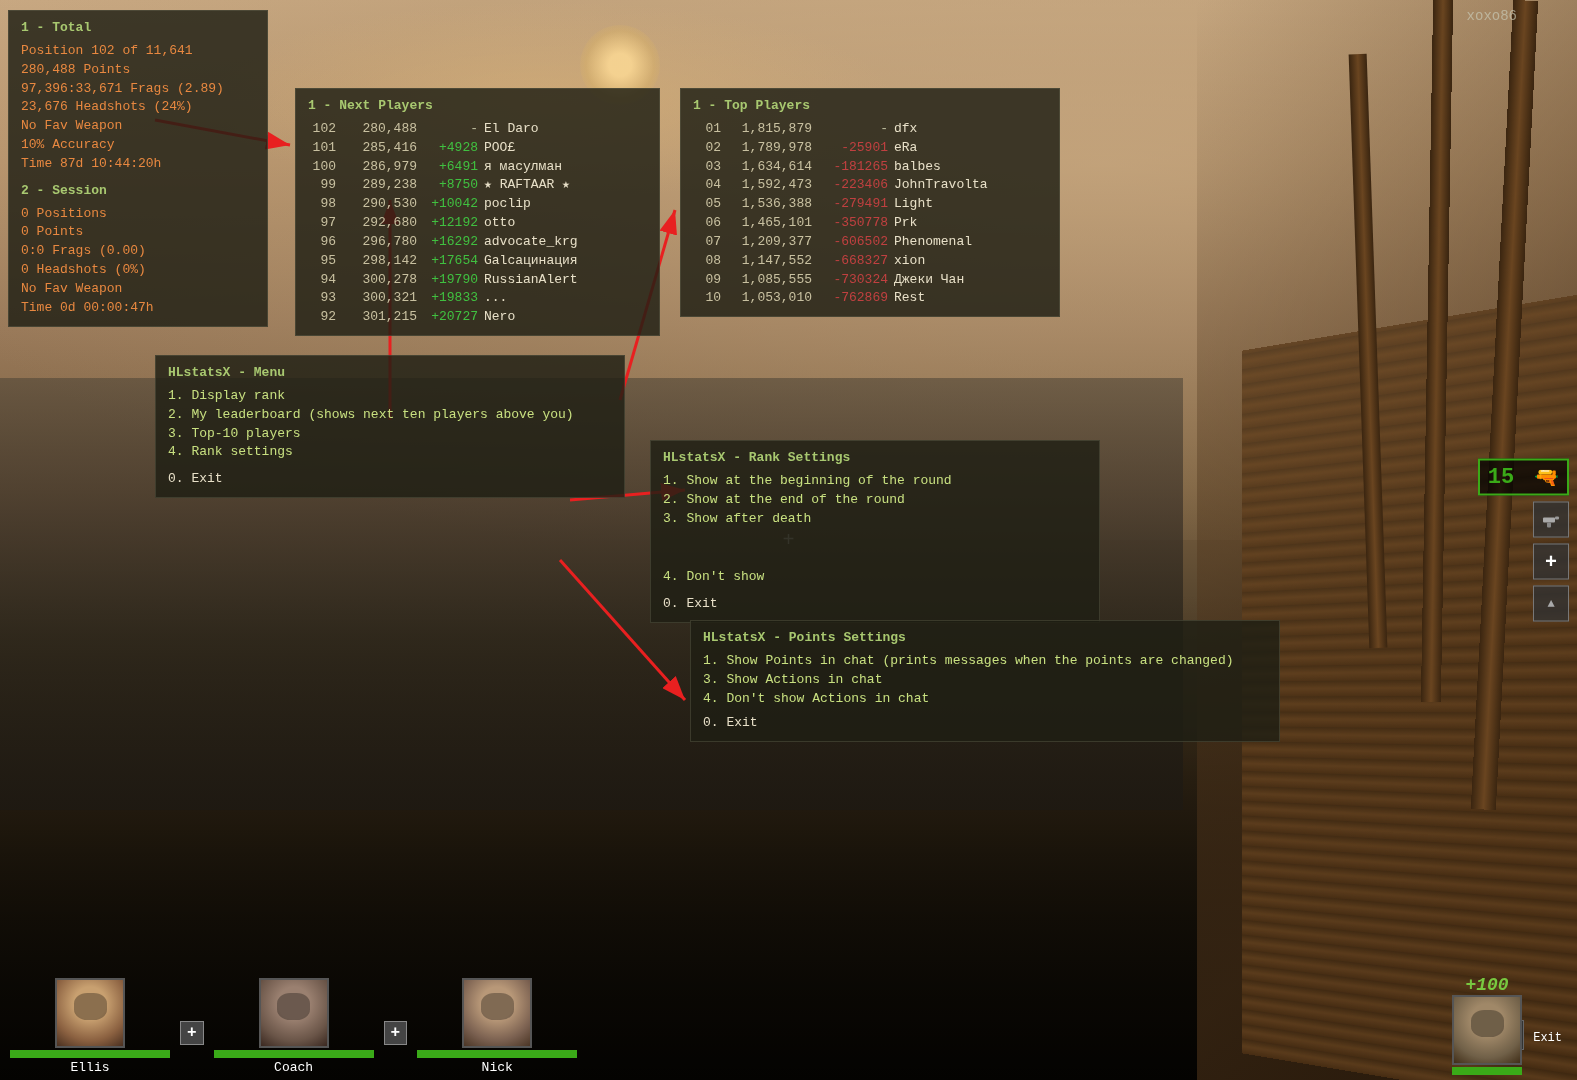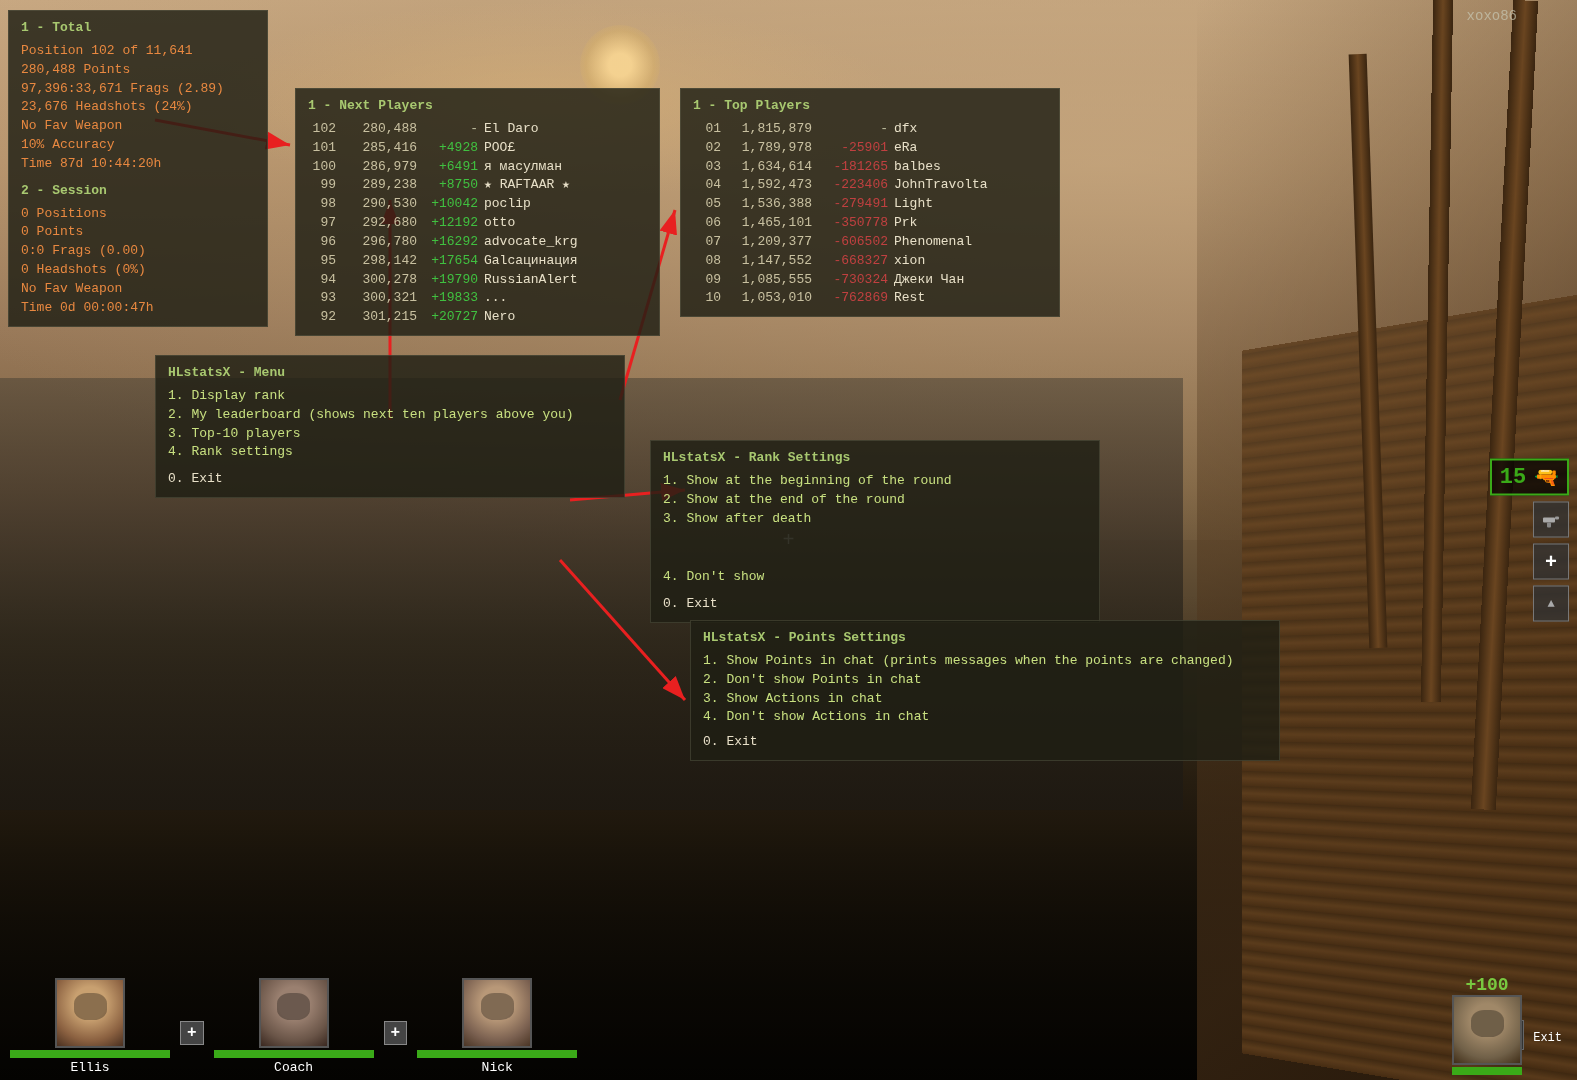--- a/index.html
+++ b/index.html
@@ -279,21 +279,21 @@
 
     .ammo-display {
       background: rgba(0,0,0,0.7);
       border: 2px solid #3aaa18;
       padding: 4px 8px;
       color: #3aaa18;
       font-size: 22px;
       font-weight: bold;
       display: flex;
       align-items: center;
-      gap: 8px;
+      gap: 20px;
     }
 
     .side-button {
       background: rgba(50,50,50,0.8);
       border: 1px solid #777;
       color: #fff;
       width: 36px;
       height: 36px;
       display: flex;
       align-items: center;
@@ -314,20 +314,21 @@
 
     
     #bottom-right-player {
       position: absolute;
       bottom: 5px;
       right: 55px;
       z-index: 10;
       display: flex;
       flex-direction: column;
       align-items: center;
+      font-style: italic;
     }
 
     .score-display {
       color: #78c840;
       font-size: 18px;
       font-weight: bold;
       font-family: 'Courier New', monospace;
     }
 
     
@@ -540,21 +541,20 @@
       <div class="menu-item" style="cursor: pointer;">3. Show after death</div>
       <div class="menu-item" style="cursor: pointer; margin-top: 40px;">4. Don't show</div>
     </div>
   <div style="margin-top:8px;" class="panel-white">0. Exit</div>
 </div>
 
 <div id="points-settings-panel" class="ui-panel">
   <div class="panel-title">HLstatsX - Points Settings</div>
   <div id="points-settings-items">
       <div class="menu-item" style="cursor: pointer;">1. Show Points in chat (prints messages when the points are changed)</div>
-      <div class="menu-item" style="cursor: pointer;">2. Don't show Points in chat</div>
       <div class="menu-item" style="cursor: pointer;">3. Show Actions in chat</div>
       <div class="menu-item" style="cursor: pointer;">4. Don't show Actions in chat</div>
     </div>
   <div style="margin-top:6px;" class="panel-white">0. Exit</div>
 </div>
 
 <svg class="arrow-svg" style="top:0;left:0;width:1577px;height:1080px;pointer-events:none;">
 
   <defs>
     <marker id="arrowhead" markerWidth="8" markerHeight="6" refX="8" refY="3" orient="auto">

